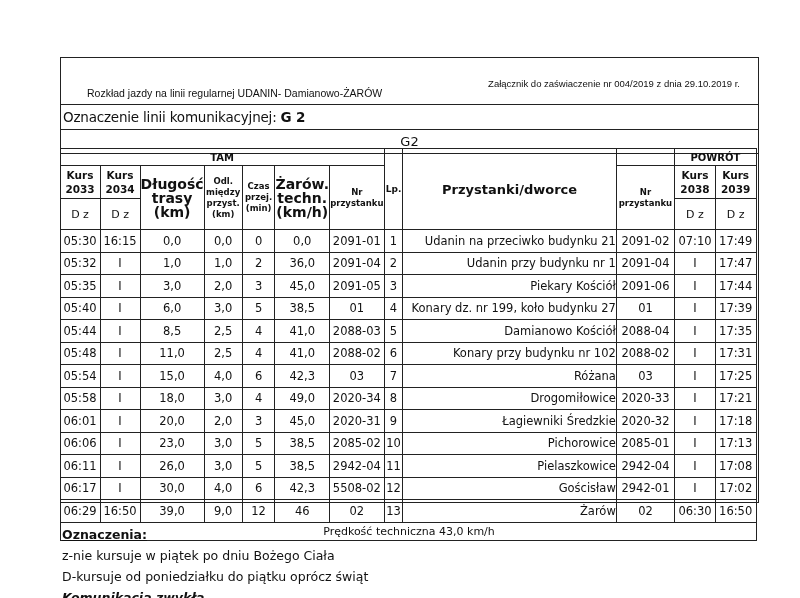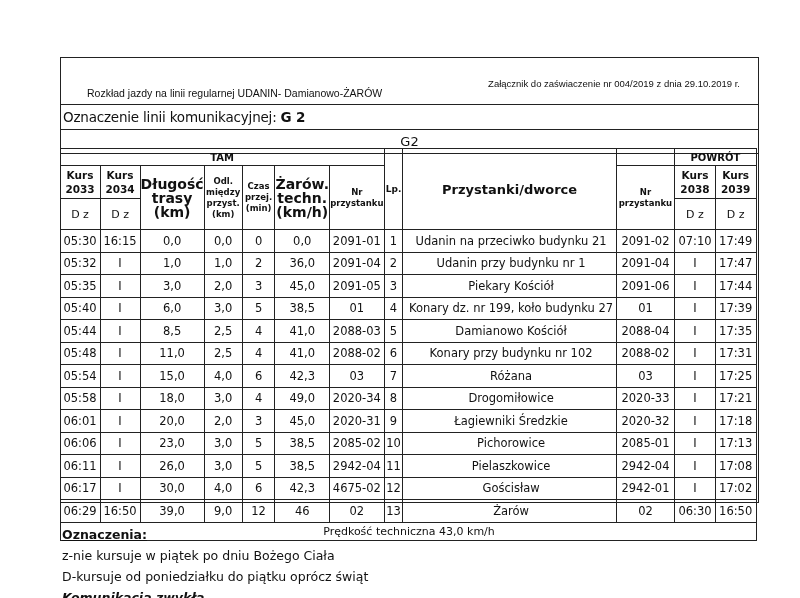--- a/index.html
+++ b/index.html
@@ -14,21 +14,21 @@
   table.tt { position:absolute; left:-1.5px; top:90px; border-collapse:collapse; table-layout:fixed; font-family:"DejaVu Sans", sans-serif; }
   table.tt td { border:1.5px solid #222; padding:0; text-align:center; vertical-align:middle; overflow:hidden; white-space:nowrap; }
   .h-sec { height:16px; font-size:10px; font-weight:bold; }
   .h-kurs { height:32px; font-size:10.5px; font-weight:bold; line-height:14px; }
   .h-dz { height:30px; font-size:11px; }
   .h-small { font-size:8.5px; font-weight:bold; line-height:11px; white-space:normal !important; }
   .h-mid { font-size:14px; font-weight:bold; line-height:14px; white-space:normal !important; }
   .h-big { font-size:13px; font-weight:bold; }
   .h-lp { font-size:9px; font-weight:bold; }
   tr.data td { height:21.5px; font-size:11.5px; }
-  tr.data td.stop { text-align:center; padding-left:3px; }
+  tr.data td.stop { text-align:right; padding-left:3px; }
   .speed td { height:17px; font-size:11px; text-align:center; padding-left:2px !important; }
   .notes { position:absolute; left:62px; top:524px; font-family:"DejaVu Sans", sans-serif; font-size:12.5px; line-height:21px; }
   .notes .heading { font-weight:bold; text-decoration:underline; font-size:12.5px; }
   .notes .note-italic { font-weight:bold; font-style:italic; }
 </style>
 </head>
 <body>
 
 <div class="frame">
   <div class="hdr">
@@ -235,21 +235,21 @@
           <td>I</td>
           <td>17:08</td>
         </tr>
         <tr class="data">
           <td>06:17</td>
           <td>I</td>
           <td>30,0</td>
           <td>4,0</td>
           <td>6</td>
           <td>42,3</td>
-          <td>4675-02</td>
+          <td>5508-02</td>
           <td>12</td>
           <td class="stop">Gościsław</td>
           <td>2942-01</td>
           <td>I</td>
           <td>17:02</td>
         </tr>
         <tr class="data">
           <td>06:29</td>
           <td>16:50</td>
           <td>39,0</td>

